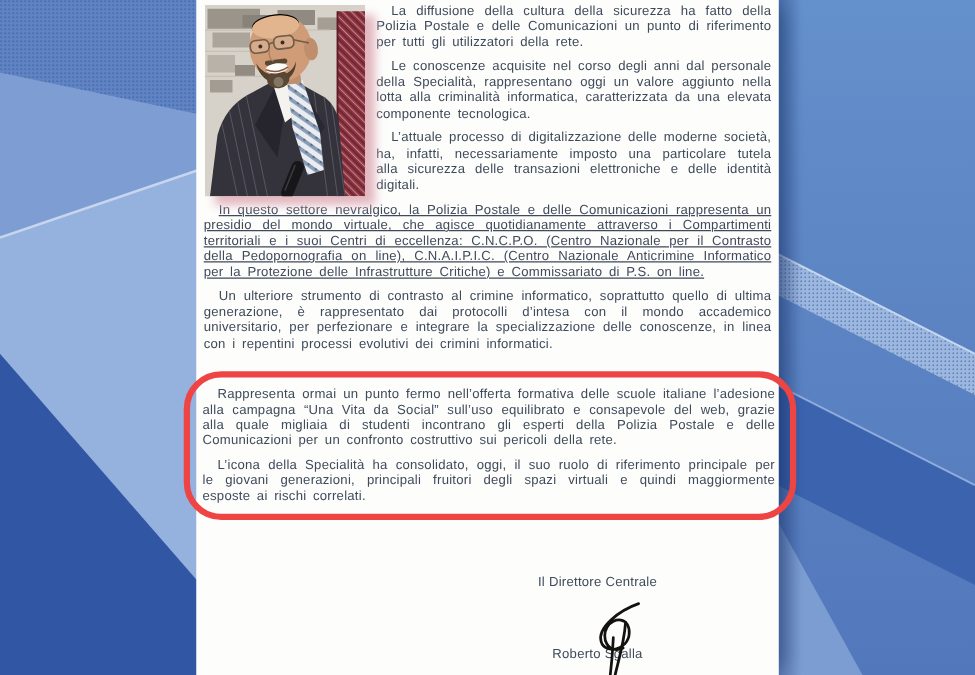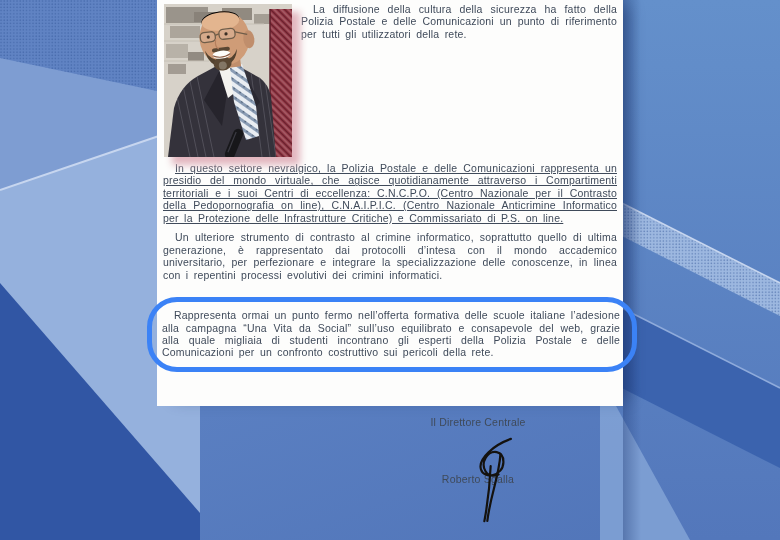--- a/index.html
+++ b/index.html
@@ -3,42 +3,42 @@
 <meta charset="utf-8">
 <style>
   html,body{margin:0;padding:0;background:#2f4f92;}
   .stage{
     position:relative;width:780px;height:540px;overflow:hidden;
     font-family:"Liberation Sans",sans-serif;
     background:linear-gradient(160deg,#6e93cd 0%,#5b80c2 55%,#5074b8 100%);
   }
   .bg{position:absolute;inset:0;display:block;}
   .page{
-    position:absolute;left:157px;top:0;width:466px;height:406px;
+    position:absolute;left:157px;top:0;width:466px;height:540px;
     background:#fdfdfc;box-sizing:border-box;padding:3px 6px 0 6px;
     box-shadow:12px 0 14px -6px rgba(22,44,96,.4);
     z-index:2;
   }
   .photo{
     float:left;width:128px;height:153px;margin:1px 9px 5px 1px;
     box-shadow:8px 8px 7px rgba(224,178,188,.95);
     position:relative;background:#d7d2c9;
   }
   .photo svg{display:block;}
   .page p{
     margin:0 0 7px 0;
     font-size:10.5px;line-height:12.45px;
     letter-spacing:.2px;word-spacing:2.2px;
     color:#3f4a5a;text-align:justify;text-indent:12px;
   }
   .clear-photo{clear:left;text-decoration:underline;}
   .oval-box{
     margin:16px -20px 8px -16px;
     padding:7px 12px 1px 10px;
-    border:5px solid #3b82f6;
+    border:5px solid #ef4444;
     border-radius:30px;
     position:relative;z-index:3;
   }
   .oval-box p{text-indent:12px;}
   .sig{
     position:relative;
     width:250px;margin:24px 14px 0 auto;
     text-align:center;
     font-size:10.5px;line-height:12.9px;color:#3f4a5a;
   }
@@ -168,25 +168,28 @@
         </g>
 
         <g transform="rotate(22 70 140)">
           <rect x="65" y="124" width="10" height="32" rx="5" fill="#17171a"></rect>
           <line x1="67.5" y1="128" x2="67.5" y2="150" stroke="#3c3c44" stroke-width="1.2"></line>
         </g>
       </svg>
     </div>
 
     <p>La diffusione della cultura della sicurezza ha fatto della Polizia Postale e delle Comunicazioni un punto di riferimento per tutti gli utilizzatori della rete.</p>
+    <p>Le conoscenze acquisite nel corso degli anni dal personale della Specialità, rappresentano oggi un valore aggiunto nella lotta alla criminalità informatica, caratterizzata da una elevata componente tecnologica.</p>
+    <p>L’attuale processo di digitalizzazione delle moderne società, ha, infatti, necessariamente imposto una particolare tutela alla sicurezza delle transazioni elettroniche e delle identità digitali.</p>
     <p class="clear-photo">In questo settore nevralgico, la Polizia Postale e delle Comunicazioni rappresenta un presidio del mondo virtuale, che agisce quotidianamente attraverso i Compartimenti territoriali e i suoi Centri di eccellenza: C.N.C.P.O. (Centro Nazionale per il Contrasto della Pedopornografia on line), C.N.A.I.P.I.C. (Centro Nazionale Anticrimine Informatico per la Protezione delle Infrastrutture Critiche) e Commissariato di P.S. on line.</p>
     <p>Un ulteriore strumento di contrasto al crimine informatico, soprattutto quello di ultima generazione, è rappresentato dai protocolli d’intesa con il mondo accademico universitario, per perfezionare e integrare la specializzazione delle conoscenze, in linea con i repentini processi evolutivi dei crimini informatici.</p>
 
     <div class="oval-box">
       <p>Rappresenta ormai un punto fermo nell’offerta formativa delle scuole italiane l’adesione alla campagna “Una Vita da Social” sull’uso equilibrato e consapevole del web, grazie alla quale migliaia di studenti incontrano gli esperti della Polizia Postale e delle Comunicazioni per un confronto costruttivo sui pericoli della rete.</p>
+      <p>L’icona della Specialità ha consolidato, oggi, il suo ruolo di riferimento principale per le giovani generazioni, principali fruitori degli spazi virtuali e quindi maggiormente esposte ai rischi correlati.</p>
     </div>
 
     <div class="sig">
       <div class="line">Il Direttore Centrale</div>
       <div class="line">Roberto Sgalla</div>
       <svg class="autograph" viewBox="0 0 70 86" aria-hidden="true">
         <g fill="none" stroke="#14120f" stroke-width="2.2" stroke-linecap="round">
           <path d="M57,5 C40,9 22,21 24,32 C26,43 45,41 47,28 C49,15 36,13 30,21 C24,29 28,43 41,39"></path>
           <path d="M45,19 C41,42 31,58 25,84"></path>
           <path d="M34,30 C31,50 28,64 22,84"></path>

